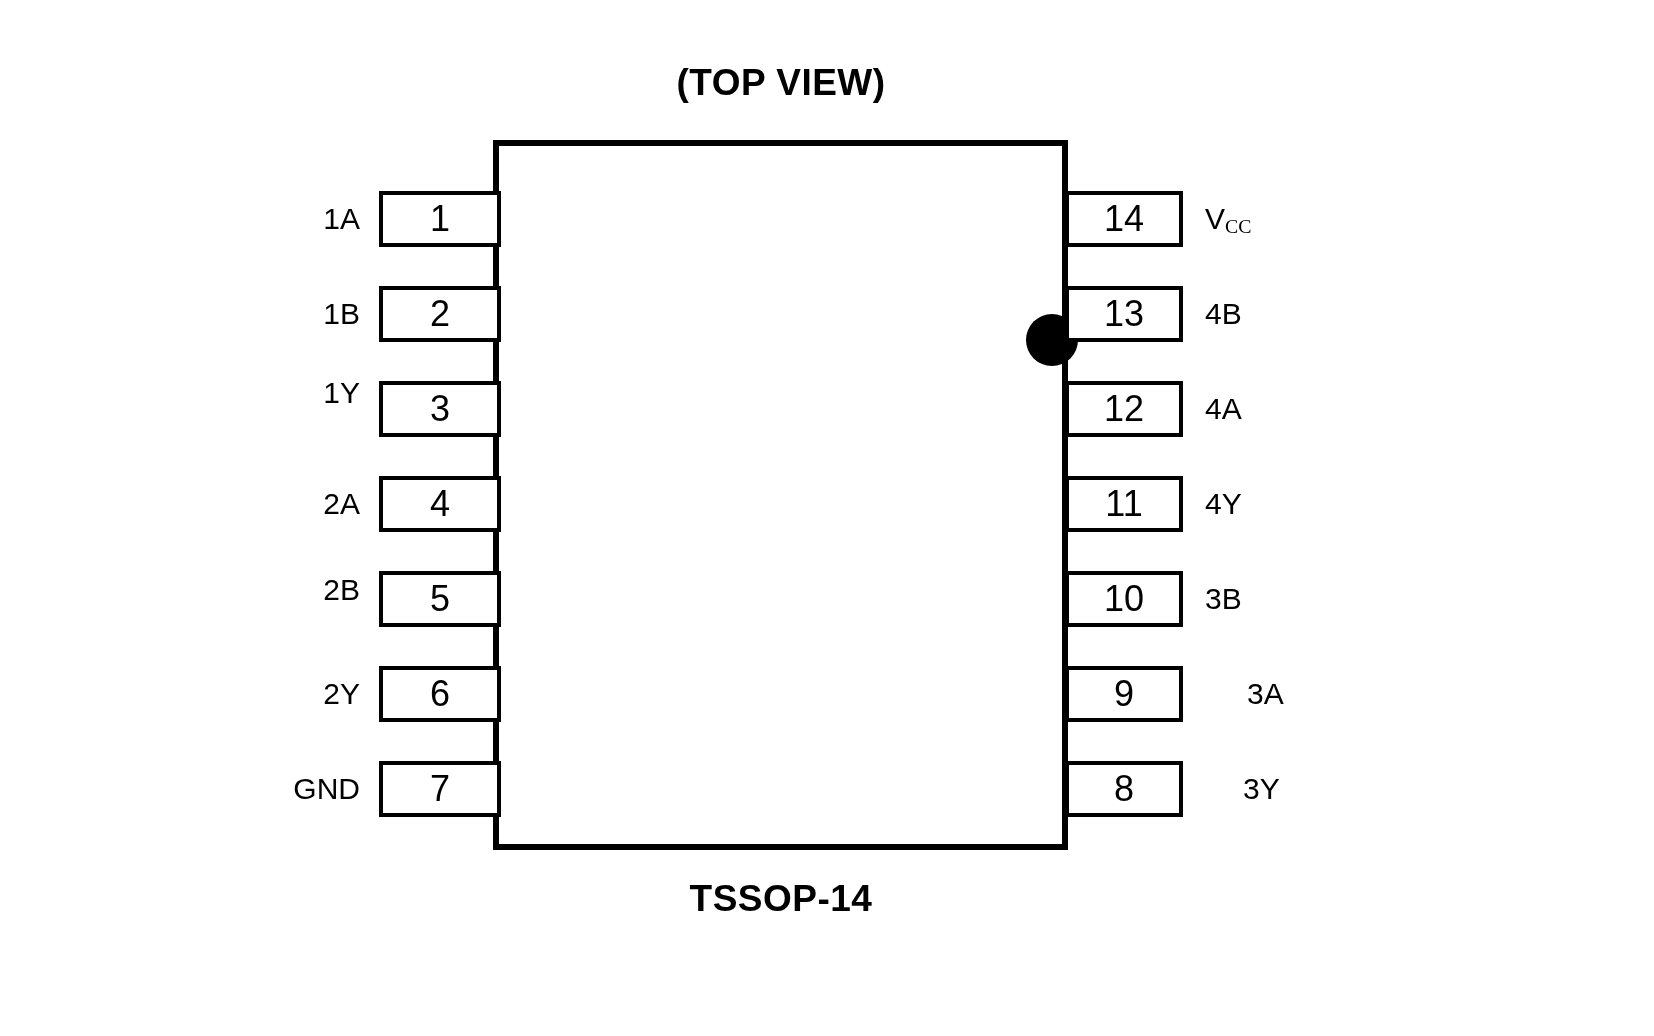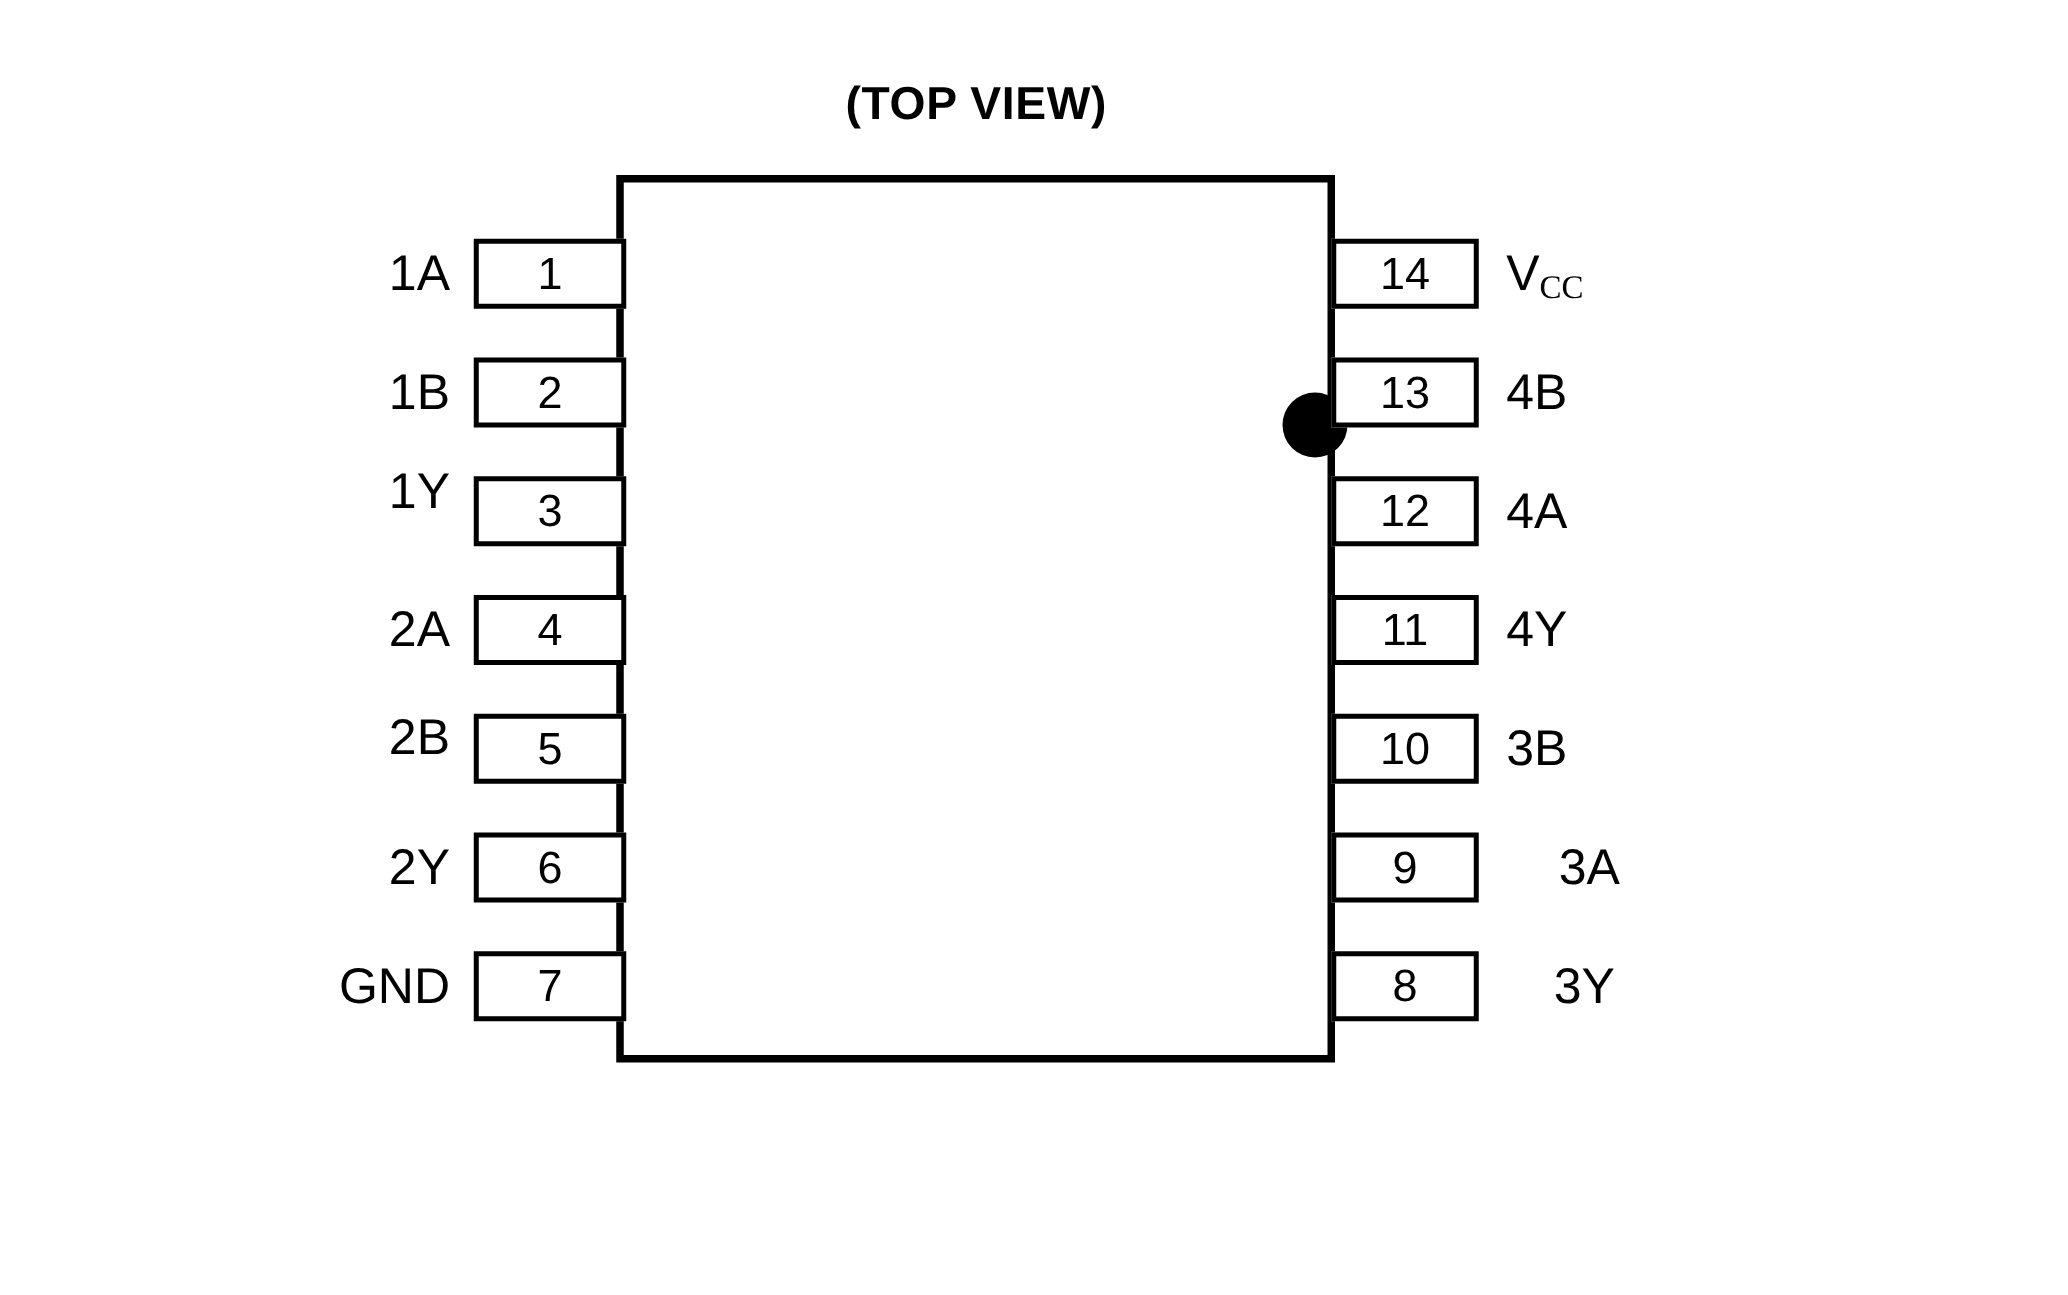--- a/index.html
+++ b/index.html
@@ -88,21 +88,21 @@
     width: 118px;
   }
   .pin-num {
     font-size: 36px;
     color: #000000;
   }
 
   
   .pin-label {
     position: absolute;
-    font-size: 40px;
+    font-size: 30px;
     line-height: 56px;
     height: 56px;
     white-space: nowrap;
     color: #000000;
   }
   .pin-label.left {
     right: 1294px;   
     text-align: right;
   }
   .pin-label.right {
@@ -195,14 +195,15 @@
         <span class="pin-num">9</span>
       </div>
     <div class="pin-label right" style="top:666px;margin-left:42px;">3A</div>
 
     <div class="pin-box right" style="top:761px;">
         <span class="pin-num">8</span>
       </div>
     <div class="pin-label right" style="top:761px;margin-left:38px;">3Y</div>
   </div>
 
+  <div class="title-bottom">TSSOP-14</div>
 
 </div>
 
 </body></html>

